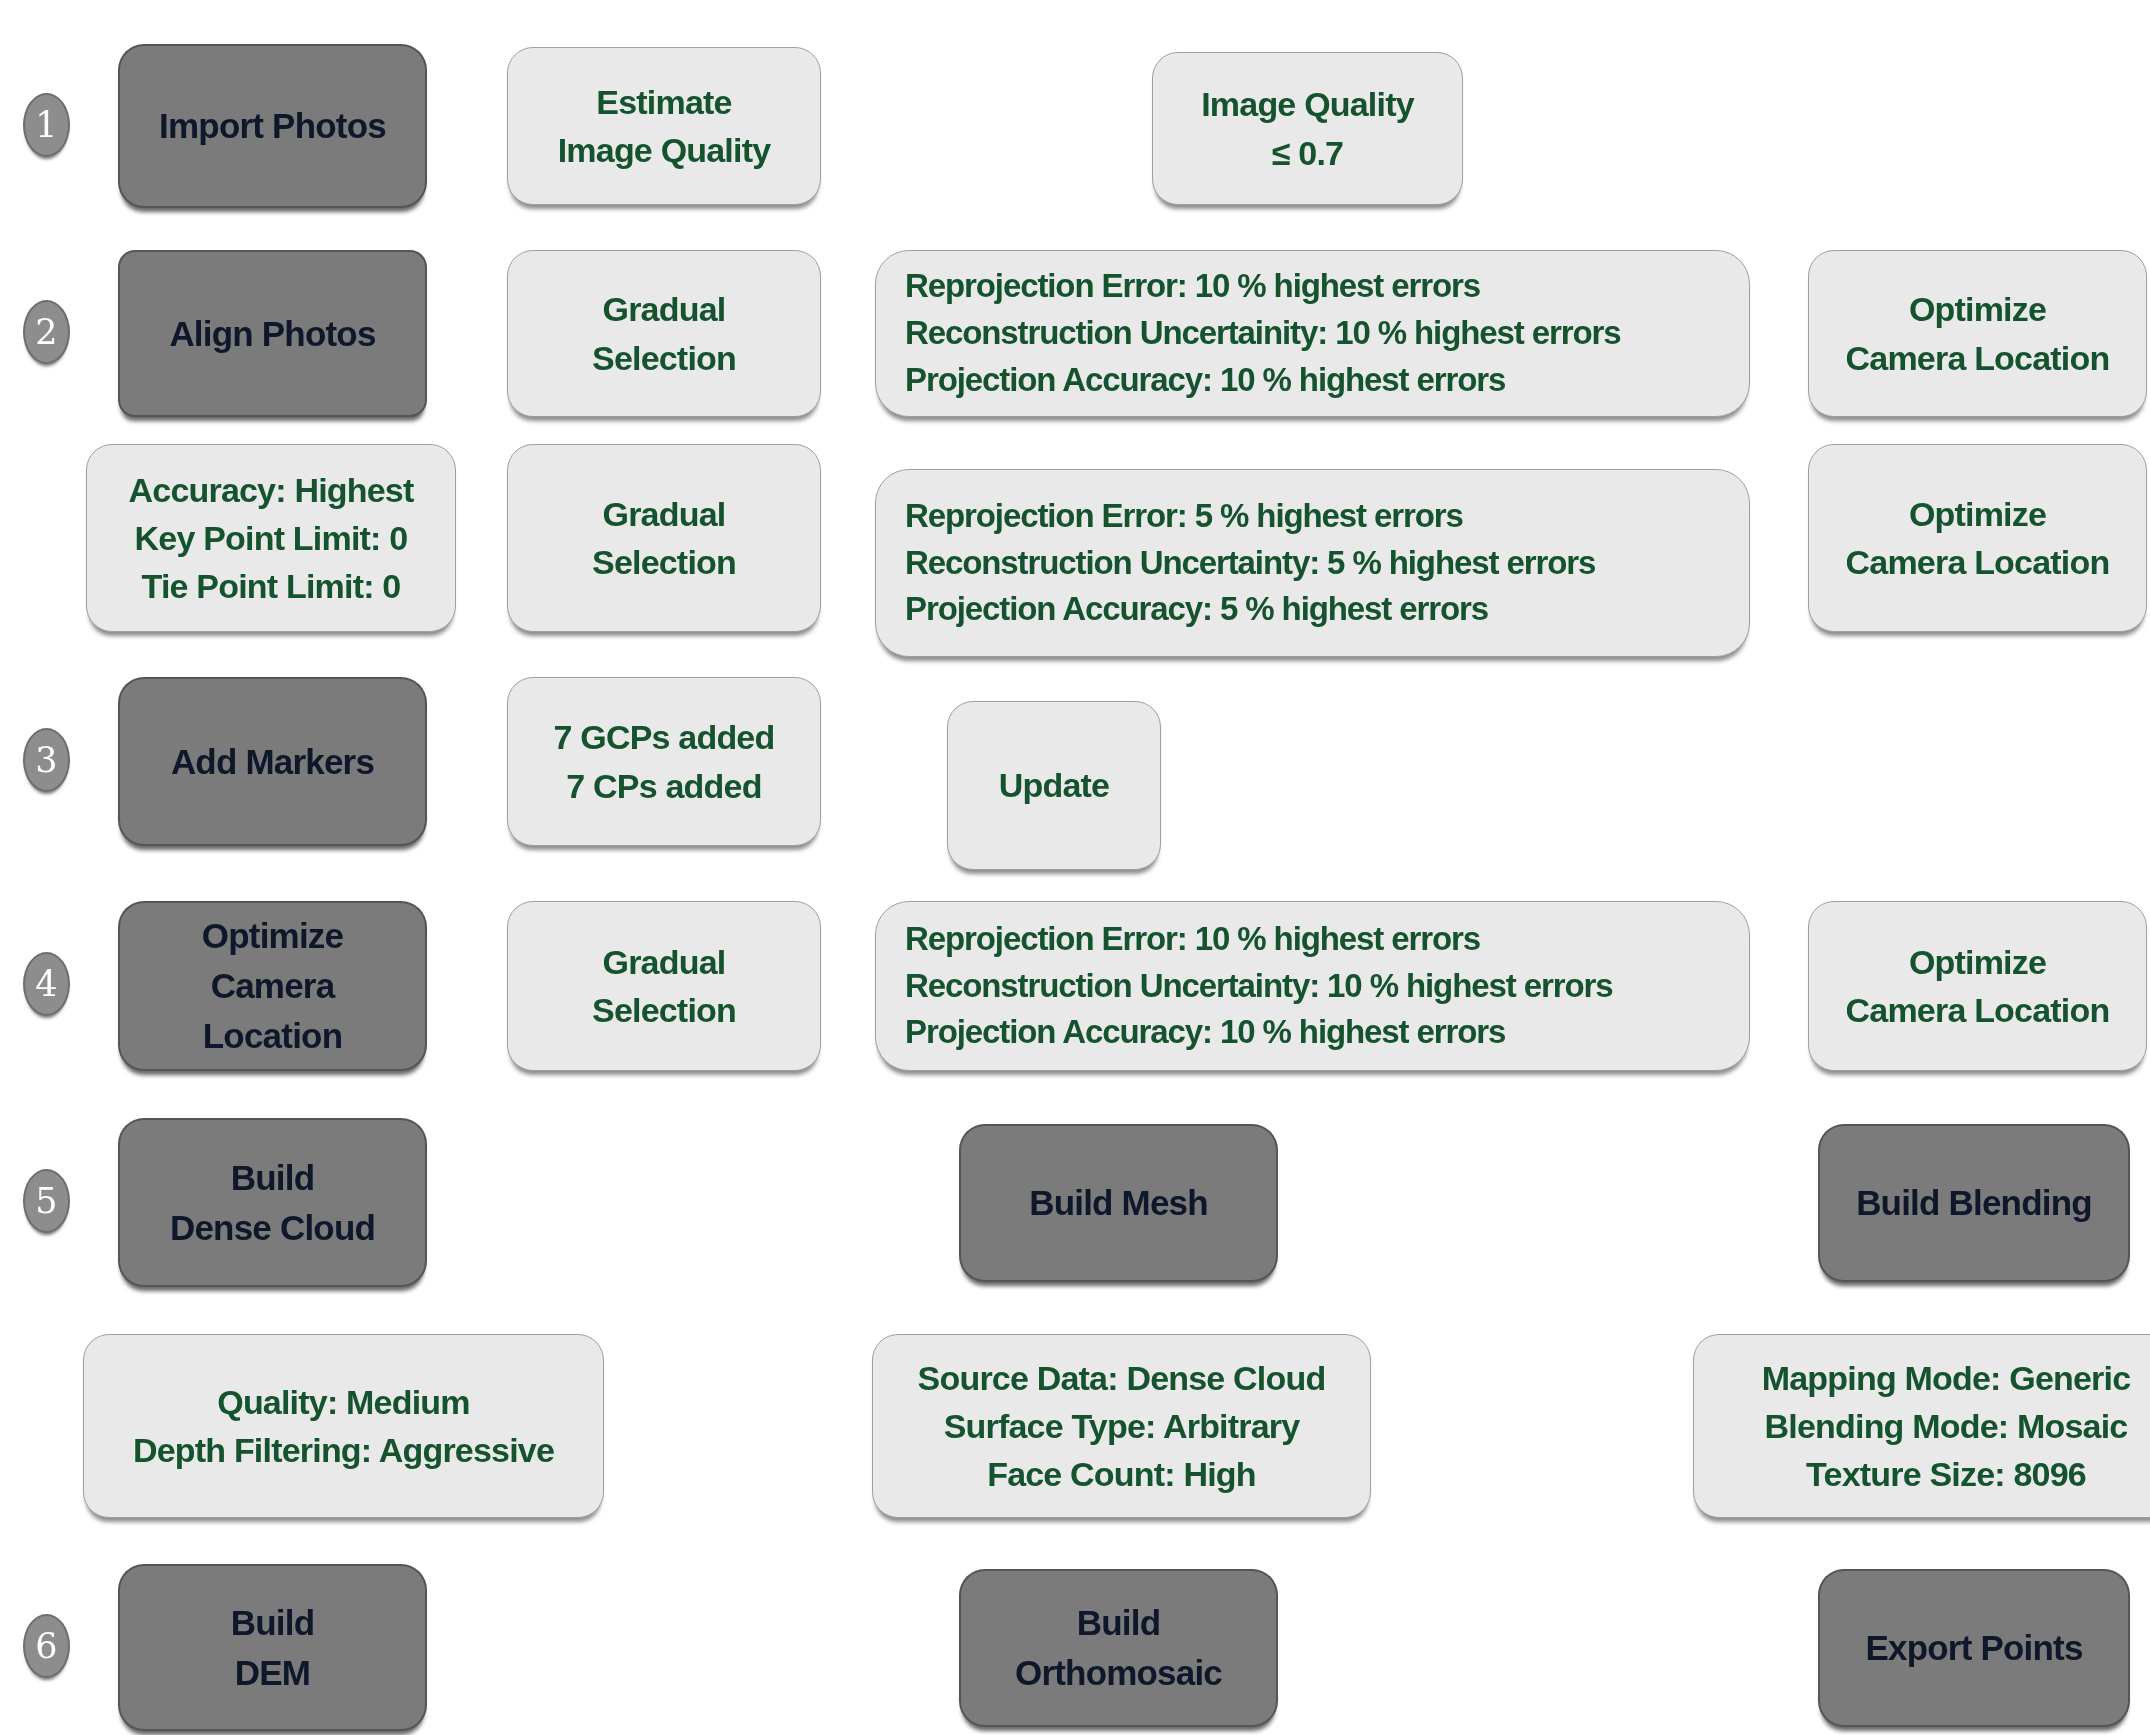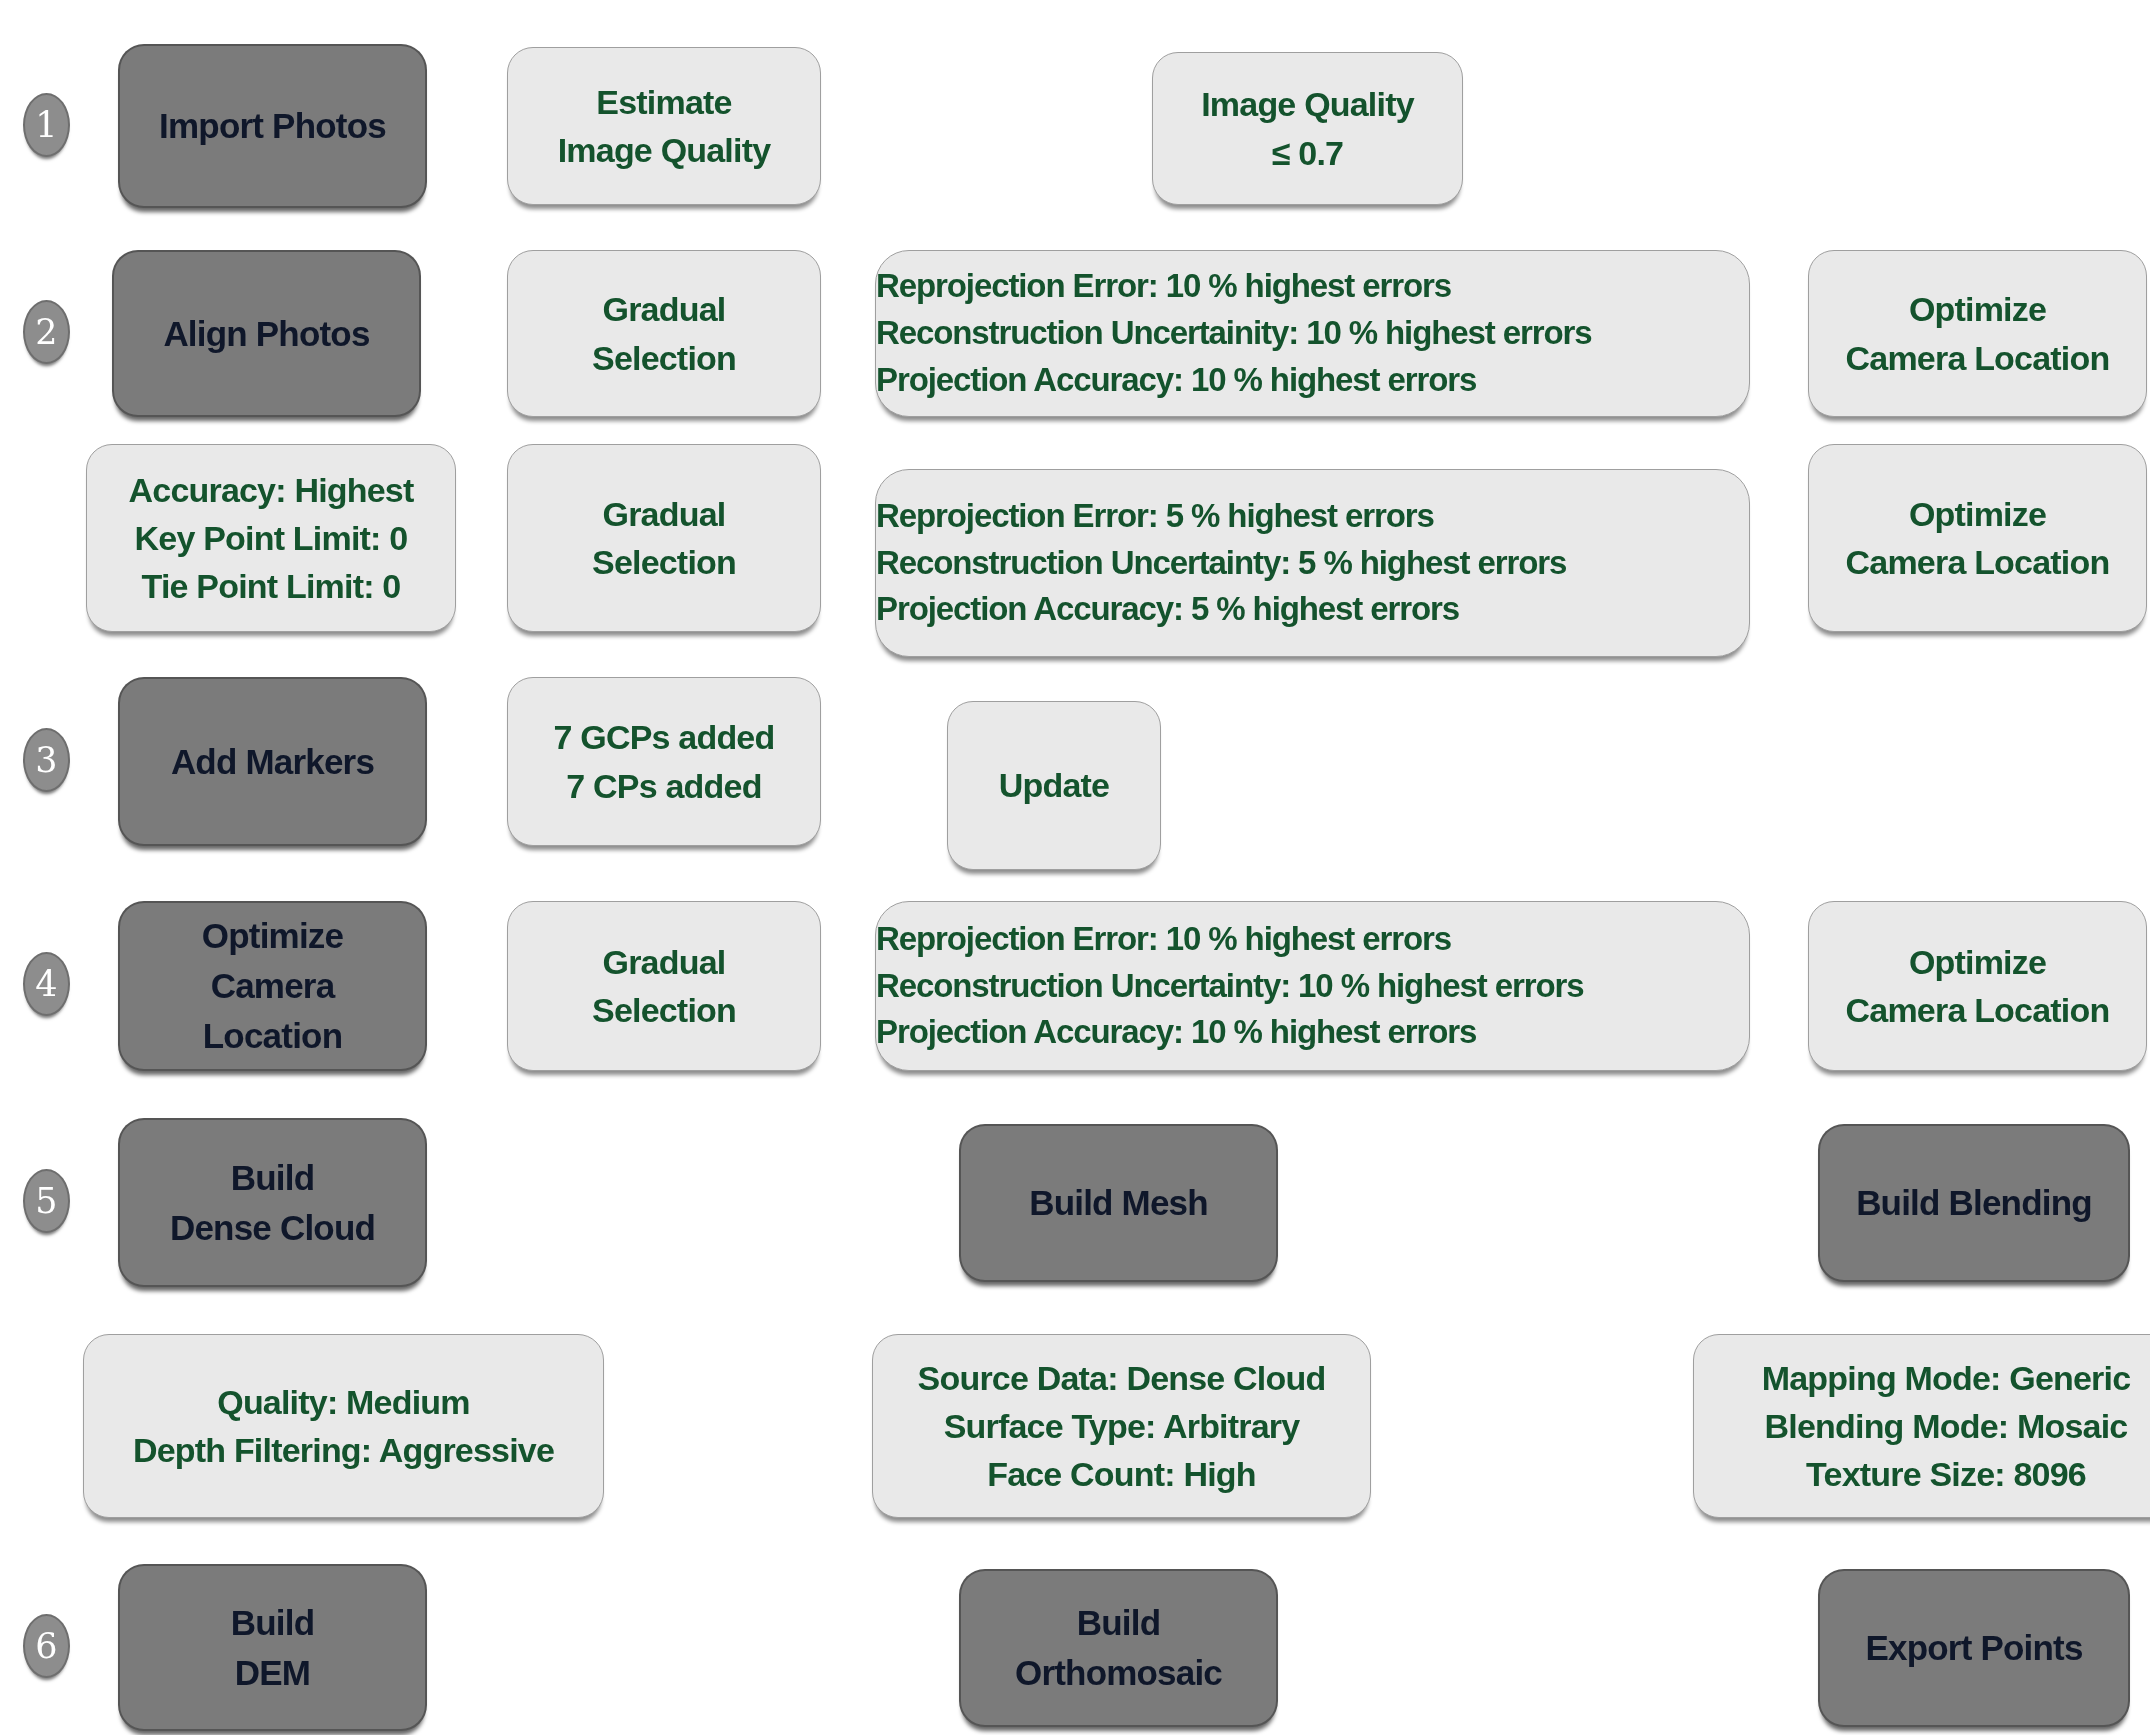--- a/index.html
+++ b/index.html
@@ -33,20 +33,21 @@
     border:1.5px solid #9f9f9f;
     border-radius:26px;
     box-shadow:0 7.7px 4.6px -3.8px rgba(0,0,0,0.45);
     font-weight:700;
     font-size:34px;
     color:#14532d;
   }
   .wide{
     justify-content:flex-start;
     text-align:left;
+    padding-left:29px;
     padding-right:7.7px;
     font-size:33px;
     letter-spacing:-1.1px;
     border-radius:34px;
   }
   .circle{
     position:absolute;
     width:47px;height:64px;
     border-radius:50%;
     background:var(--circle,#8d8d8d);
@@ -70,21 +71,21 @@
     </div>
   <div class="box dark" style="left:118px;top:44px;width:309px;height:164px;">Import Photos</div>
   <div class="box light" style="left:507px;top:47px;width:314px;height:158px;">Estimate
 Image Quality</div>
   <div class="box light" style="left:1152px;top:52px;width:311px;height:153px;">Image Quality
 ≤ 0.7</div>
 
   <div class="circle" style="left:23px;top:300px;">
       <span>2</span>
     </div>
-  <div class="box dark" style="left:112px;top:250px;width:309px;height:167px;">Align Photos</div>
+  <div class="box dark" style="left:118px;top:250px;width:309px;height:167px;border-radius:17px;">Align Photos</div>
   <div class="box light" style="left:507px;top:250px;width:314px;height:167px;">Gradual
 Selection</div>
   <div class="box light wide" style="left:875px;top:250px;width:875px;height:167px;">Reprojection Error: 10 % highest errors
 Reconstruction Uncertainity: 10 % highest errors
 Projection Accuracy: 10 % highest errors</div>
   <div class="box light" style="left:1808px;top:250px;width:339px;height:167px;">Optimize
 Camera Location</div>
 
   <div class="box light" style="left:86px;top:444px;width:370px;height:188px;">Accuracy: Highest
 Key Point Limit: 0

